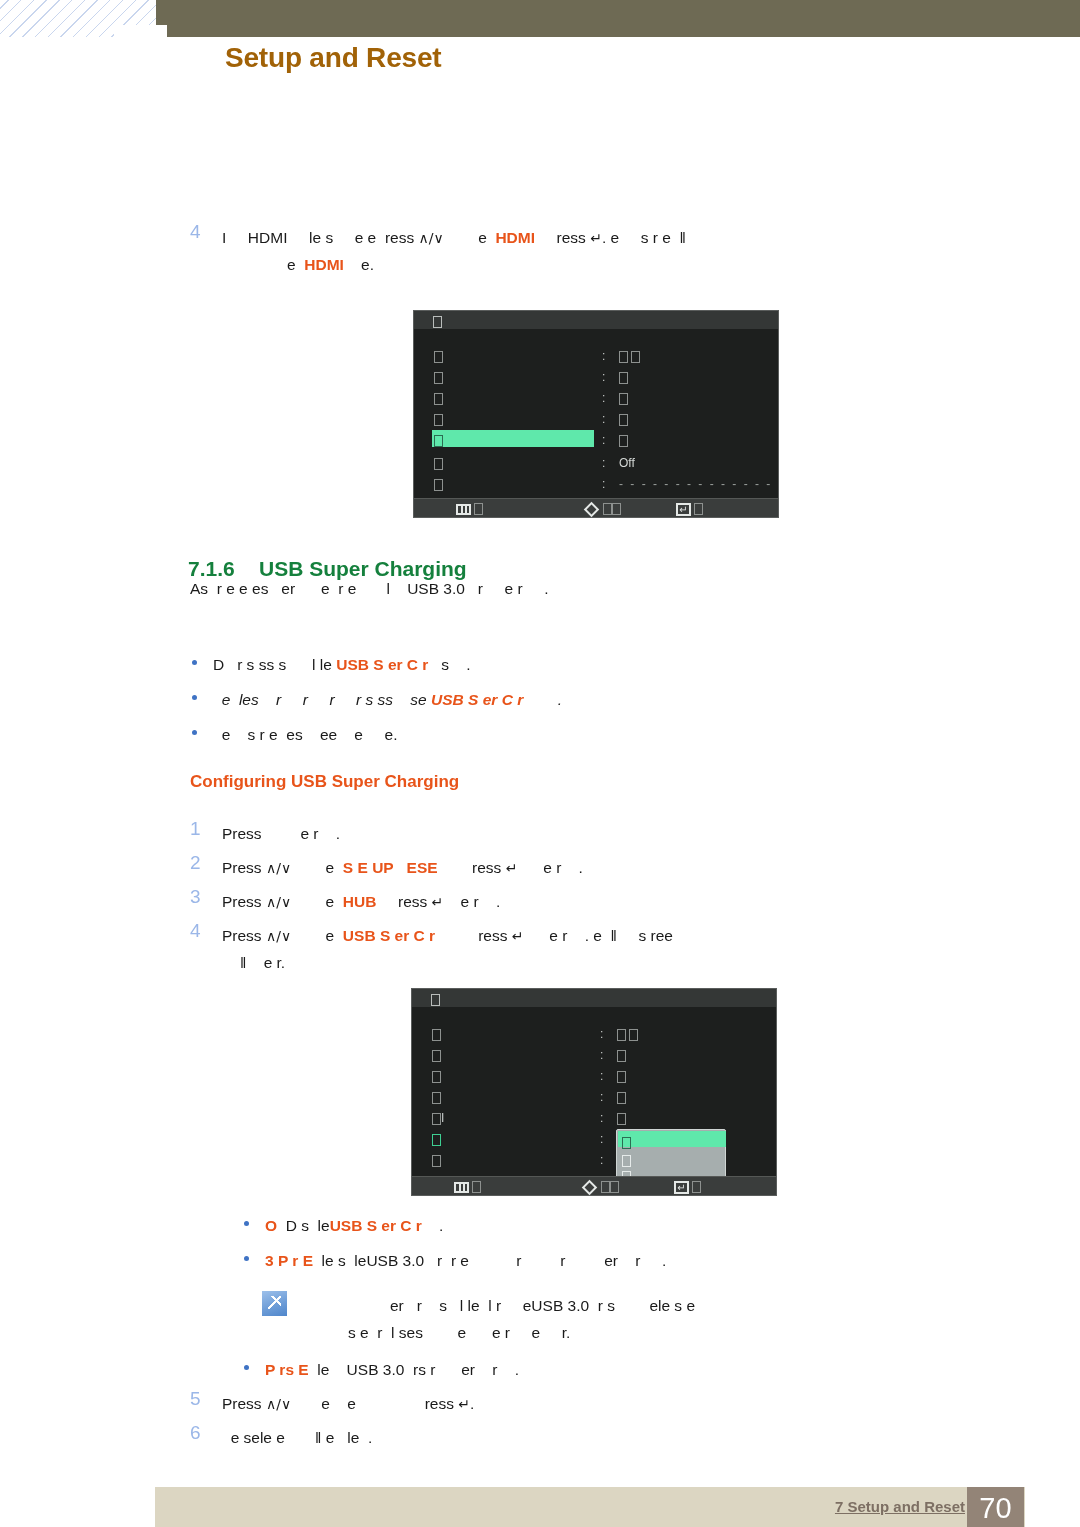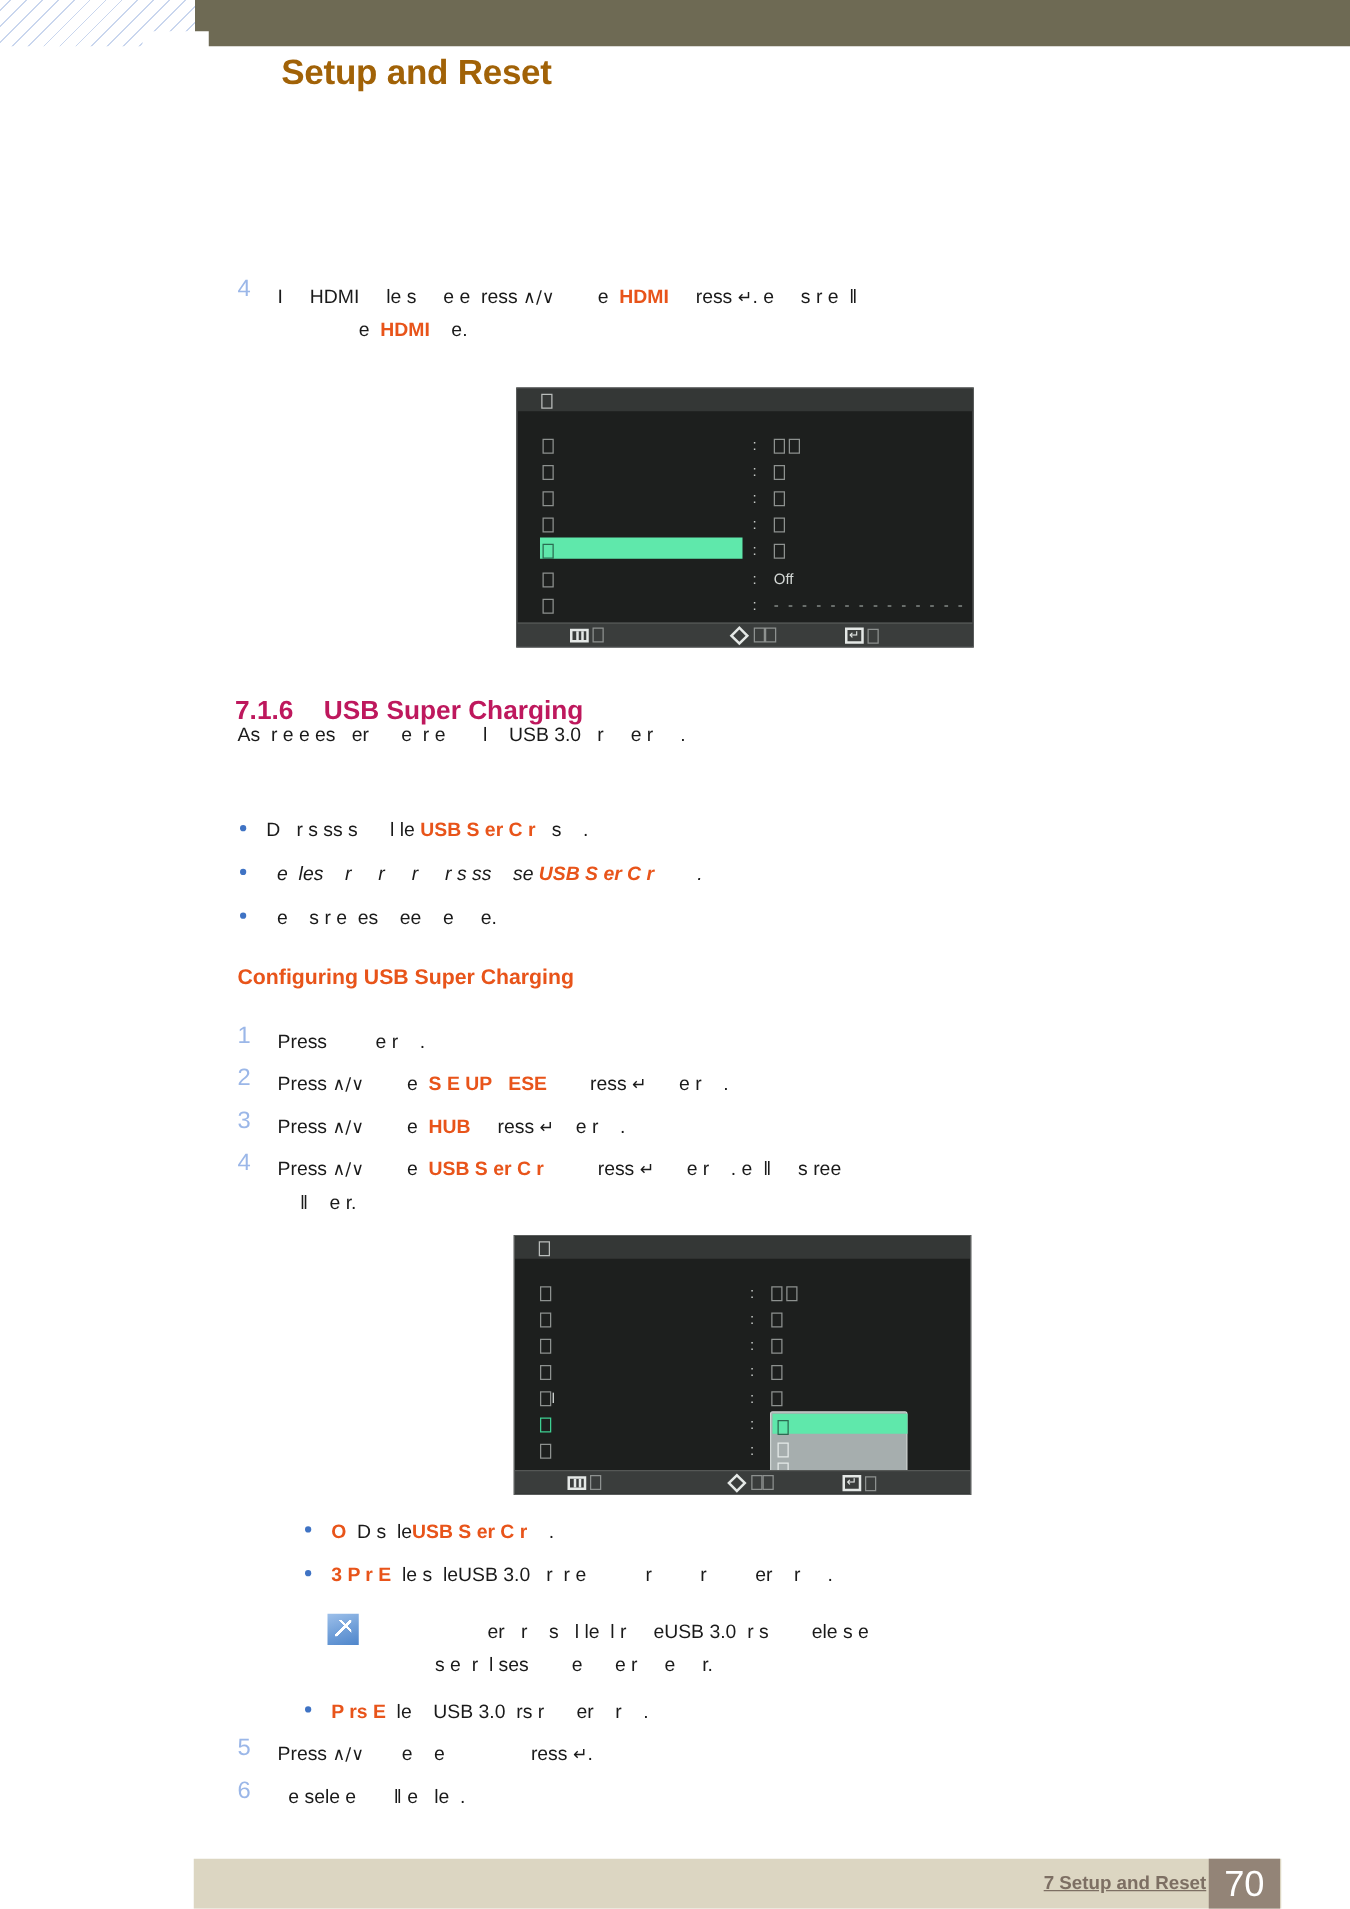--- a/index.html
+++ b/index.html
@@ -84,21 +84,21 @@
   .kbd {
     font-family: "DejaVu Sans", sans-serif;
     font-size: 14px;
   }
 
   
   .sec-head {
     position: absolute;
     font-size: 21px;
     font-weight: bold;
-    color: #be185d;
+    color: #15803d;
     white-space: pre;
   }
   .sub-head {
     position: absolute;
     font-size: 17px;
     font-weight: bold;
     color: #e8541a;
     white-space: pre;
   }
 

